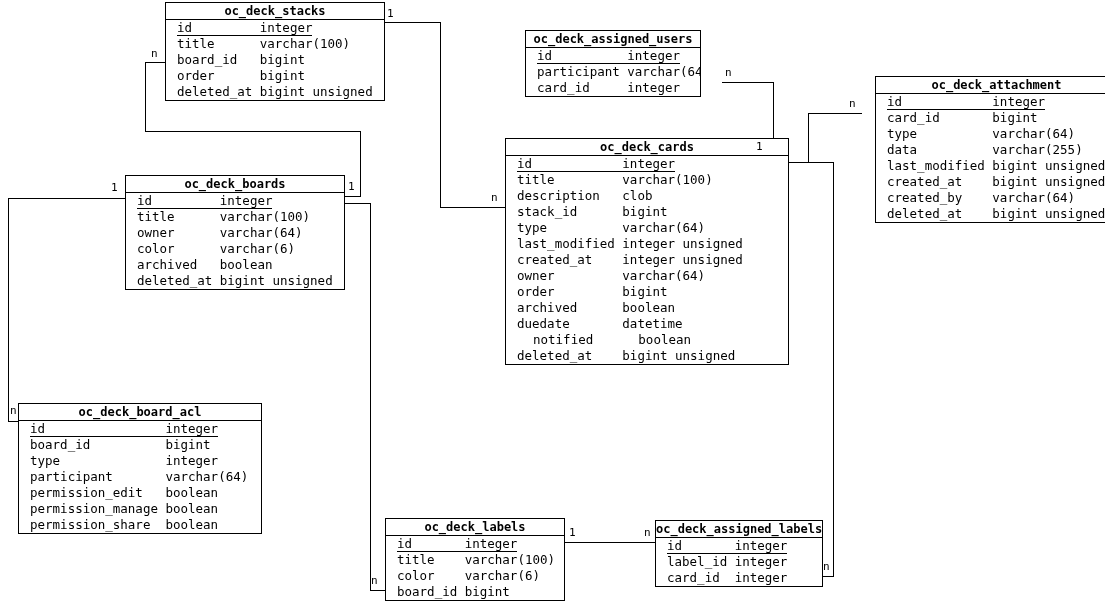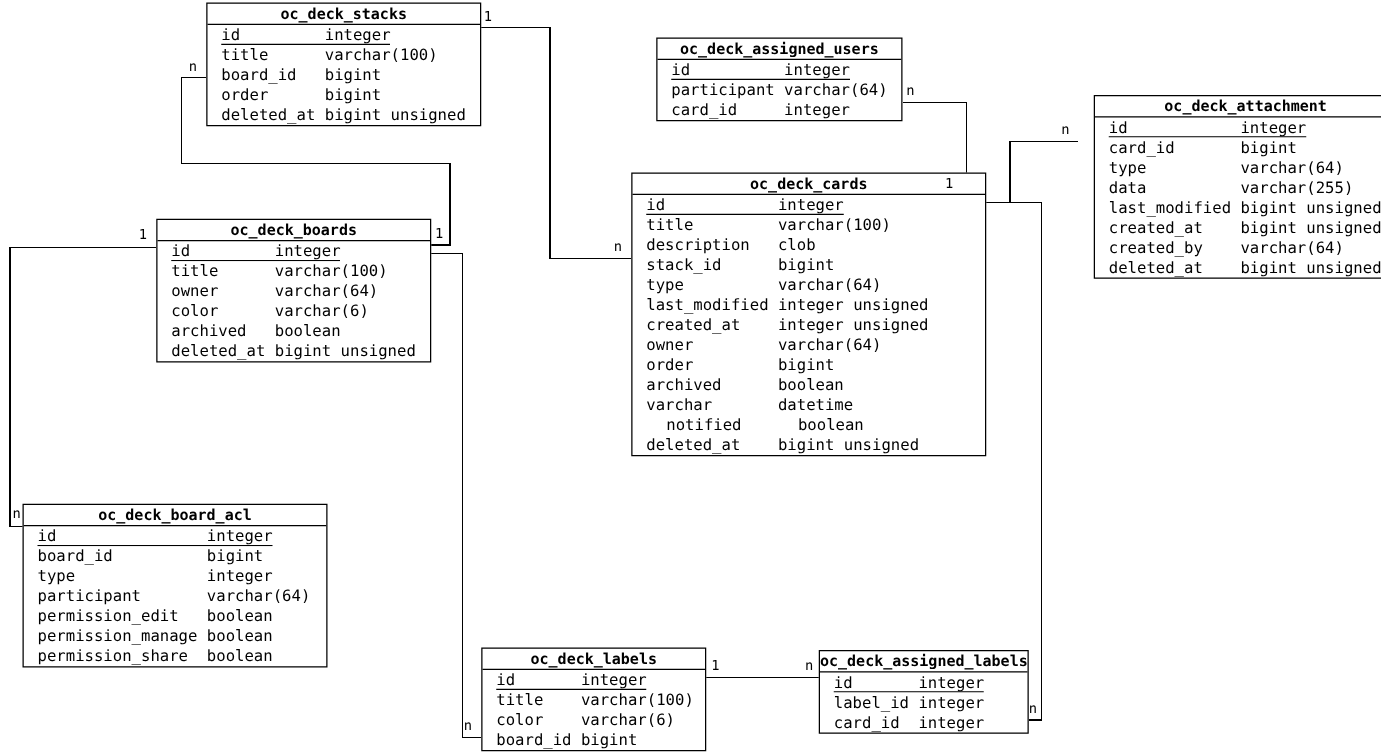--- a/index.html
+++ b/index.html
@@ -78,21 +78,21 @@
       <polyline points="565,542 655,542" class="connector" stroke="#000000"></polyline>
     </svg>
 <div class="entity" style="left: 165px; top: 2px; width: 220px;">
       <div class="entity-title">oc_deck_stacks</div>
       <div class="col-row"><span class="bullet"></span><span class="pk-wrap"><span class="col-name" style="width: 11ch;">id</span><span class="col-type">integer</span></span></div>
       <div class="col-row"><span class="bullet"></span><span class="col-wrap"><span class="col-name" style="width: 11ch;">title</span><span class="col-type">varchar(100)</span></span></div>
       <div class="col-row"><span class="bullet"></span><span class="col-wrap"><span class="col-name" style="width: 11ch;">board_id</span><span class="col-type">bigint</span></span></div>
       <div class="col-row"><span class="bullet"></span><span class="col-wrap"><span class="col-name" style="width: 11ch;">order</span><span class="col-type">bigint</span></span></div>
       <div class="col-row"><span class="bullet"></span><span class="col-wrap"><span class="col-name" style="width: 11ch;">deleted_at</span><span class="col-type">bigint unsigned</span></span></div>
     </div>
-    <div class="entity" style="left: 525px; top: 30px; width: 197px;">
+    <div class="entity" style="left: 525px; top: 30px; width: 176px;">
       <div class="entity-title">oc_deck_assigned_users</div>
       <div class="col-row"><span class="bullet"></span><span class="pk-wrap"><span class="col-name" style="width: 12ch;">id</span><span class="col-type">integer</span></span></div>
       <div class="col-row"><span class="bullet"></span><span class="col-wrap"><span class="col-name" style="width: 12ch;">participant</span><span class="col-type">varchar(64)</span></span></div>
       <div class="col-row"><span class="bullet"></span><span class="col-wrap"><span class="col-name" style="width: 12ch;">card_id</span><span class="col-type">integer</span></span></div>
     </div>
     <div class="entity" style="left: 862px; top: 76px; width: 243px; margin-left: 13px;">
       <div class="entity-title">oc_deck_attachment</div>
       <div class="col-row"><span class="bullet"></span><span class="pk-wrap"><span class="col-name" style="width: 14ch;">id</span><span class="col-type">integer</span></span></div>
       <div class="col-row"><span class="bullet"></span><span class="col-wrap"><span class="col-name" style="width: 14ch;">card_id</span><span class="col-type">bigint</span></span></div>
       <div class="col-row"><span class="bullet"></span><span class="col-wrap"><span class="col-name" style="width: 14ch;">type</span><span class="col-type">varchar(64)</span></span></div>
@@ -107,21 +107,21 @@
       <div class="col-row"><span class="bullet"></span><span class="pk-wrap"><span class="col-name" style="width: 14ch;">id</span><span class="col-type">integer</span></span></div>
       <div class="col-row"><span class="bullet"></span><span class="col-wrap"><span class="col-name" style="width: 14ch;">title</span><span class="col-type">varchar(100)</span></span></div>
       <div class="col-row"><span class="bullet"></span><span class="col-wrap"><span class="col-name" style="width: 14ch;">description</span><span class="col-type">clob</span></span></div>
       <div class="col-row"><span class="bullet"></span><span class="col-wrap"><span class="col-name" style="width: 14ch;">stack_id</span><span class="col-type">bigint</span></span></div>
       <div class="col-row"><span class="bullet"></span><span class="col-wrap"><span class="col-name" style="width: 14ch;">type</span><span class="col-type">varchar(64)</span></span></div>
       <div class="col-row"><span class="bullet"></span><span class="col-wrap"><span class="col-name" style="width: 14ch;">last_modified</span><span class="col-type">integer unsigned</span></span></div>
       <div class="col-row"><span class="bullet"></span><span class="col-wrap"><span class="col-name" style="width: 14ch;">created_at</span><span class="col-type">integer unsigned</span></span></div>
       <div class="col-row"><span class="bullet"></span><span class="col-wrap"><span class="col-name" style="width: 14ch;">owner</span><span class="col-type">varchar(64)</span></span></div>
       <div class="col-row"><span class="bullet"></span><span class="col-wrap"><span class="col-name" style="width: 14ch;">order</span><span class="col-type">bigint</span></span></div>
       <div class="col-row"><span class="bullet"></span><span class="col-wrap"><span class="col-name" style="width: 14ch;">archived</span><span class="col-type">boolean</span></span></div>
-      <div class="col-row"><span class="bullet"></span><span class="col-wrap"><span class="col-name" style="width: 14ch;">varchar</span><span class="col-type">datetime</span></span></div>
+      <div class="col-row"><span class="bullet"></span><span class="col-wrap"><span class="col-name" style="width: 14ch;">duedate</span><span class="col-type">datetime</span></span></div>
       <div class="col-row"><span class="bullet"></span><span class="col-wrap"><span class="col-name" style="width: 14ch; margin-left: 16px;">notified</span><span class="col-type">boolean</span></span></div>
       <div class="col-row"><span class="bullet"></span><span class="col-wrap"><span class="col-name" style="width: 14ch;">deleted_at</span><span class="col-type">bigint unsigned</span></span></div>
     </div>
     <div class="entity" style="left: 125px; top: 175px; width: 220px;">
       <div class="entity-title">oc_deck_boards</div>
       <div class="col-row"><span class="bullet"></span><span class="pk-wrap"><span class="col-name" style="width: 11ch;">id</span><span class="col-type">integer</span></span></div>
       <div class="col-row"><span class="bullet"></span><span class="col-wrap"><span class="col-name" style="width: 11ch;">title</span><span class="col-type">varchar(100)</span></span></div>
       <div class="col-row"><span class="bullet"></span><span class="col-wrap"><span class="col-name" style="width: 11ch;">owner</span><span class="col-type">varchar(64)</span></span></div>
       <div class="col-row"><span class="bullet"></span><span class="col-wrap"><span class="col-name" style="width: 11ch;">color</span><span class="col-type">varchar(6)</span></span></div>
       <div class="col-row"><span class="bullet"></span><span class="col-wrap"><span class="col-name" style="width: 11ch;">archived</span><span class="col-type">boolean</span></span></div>

